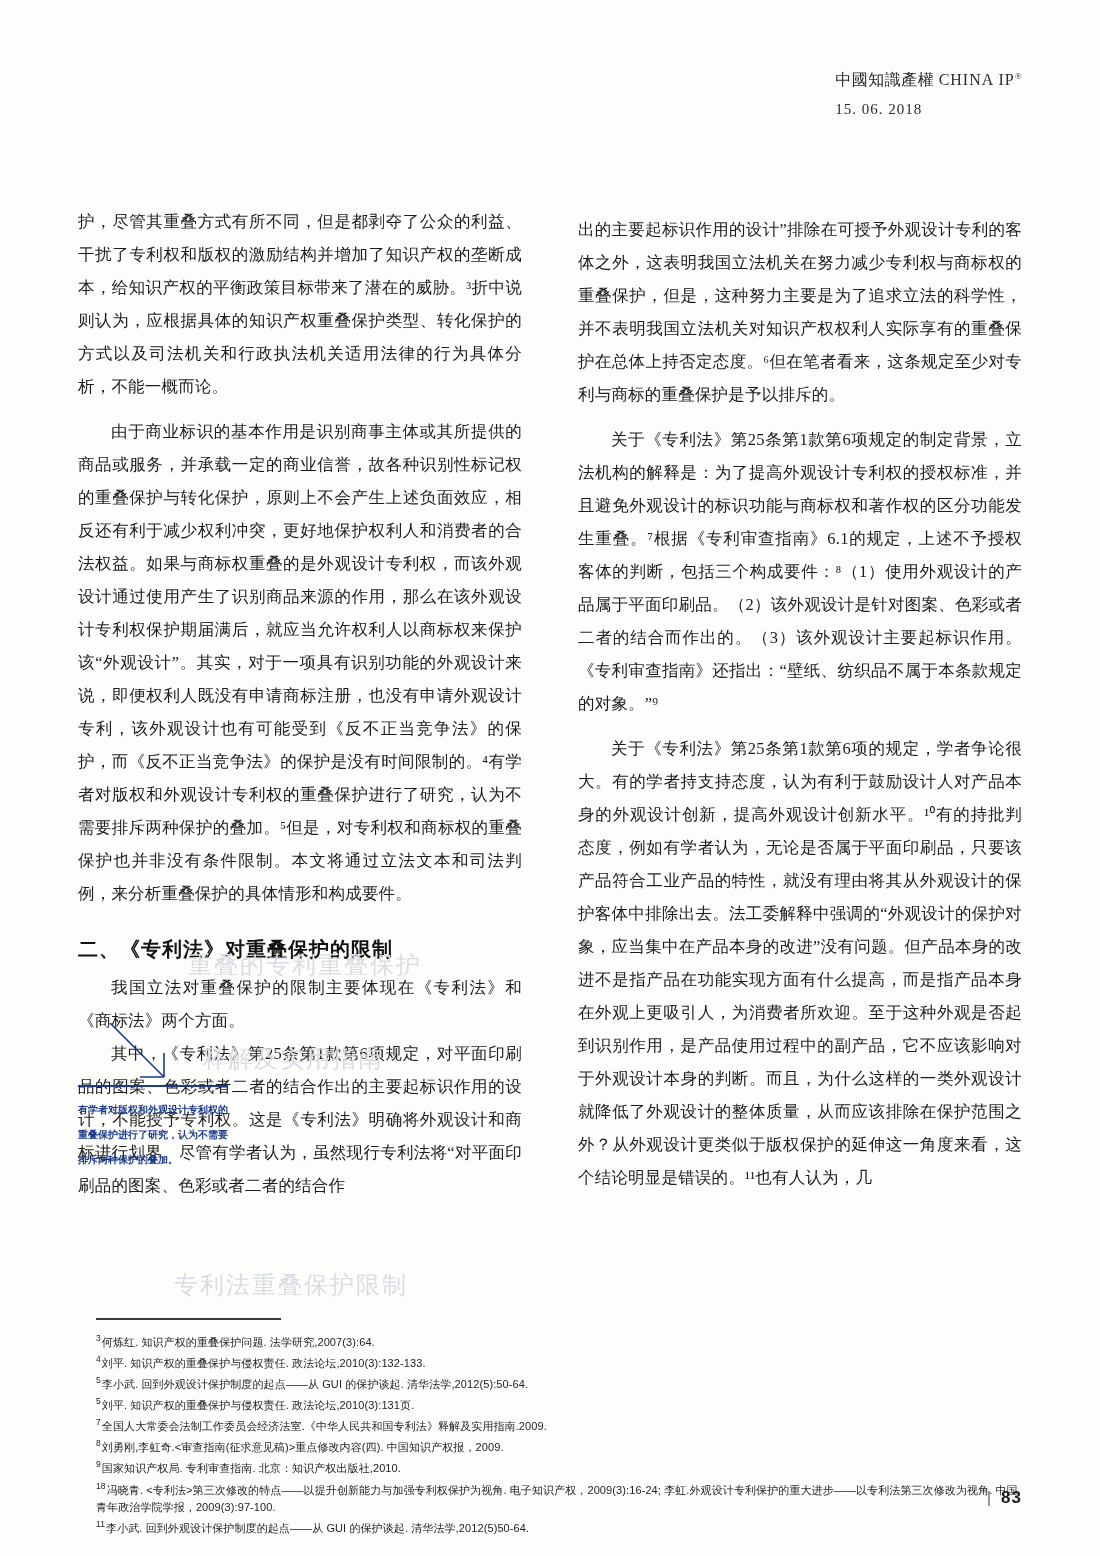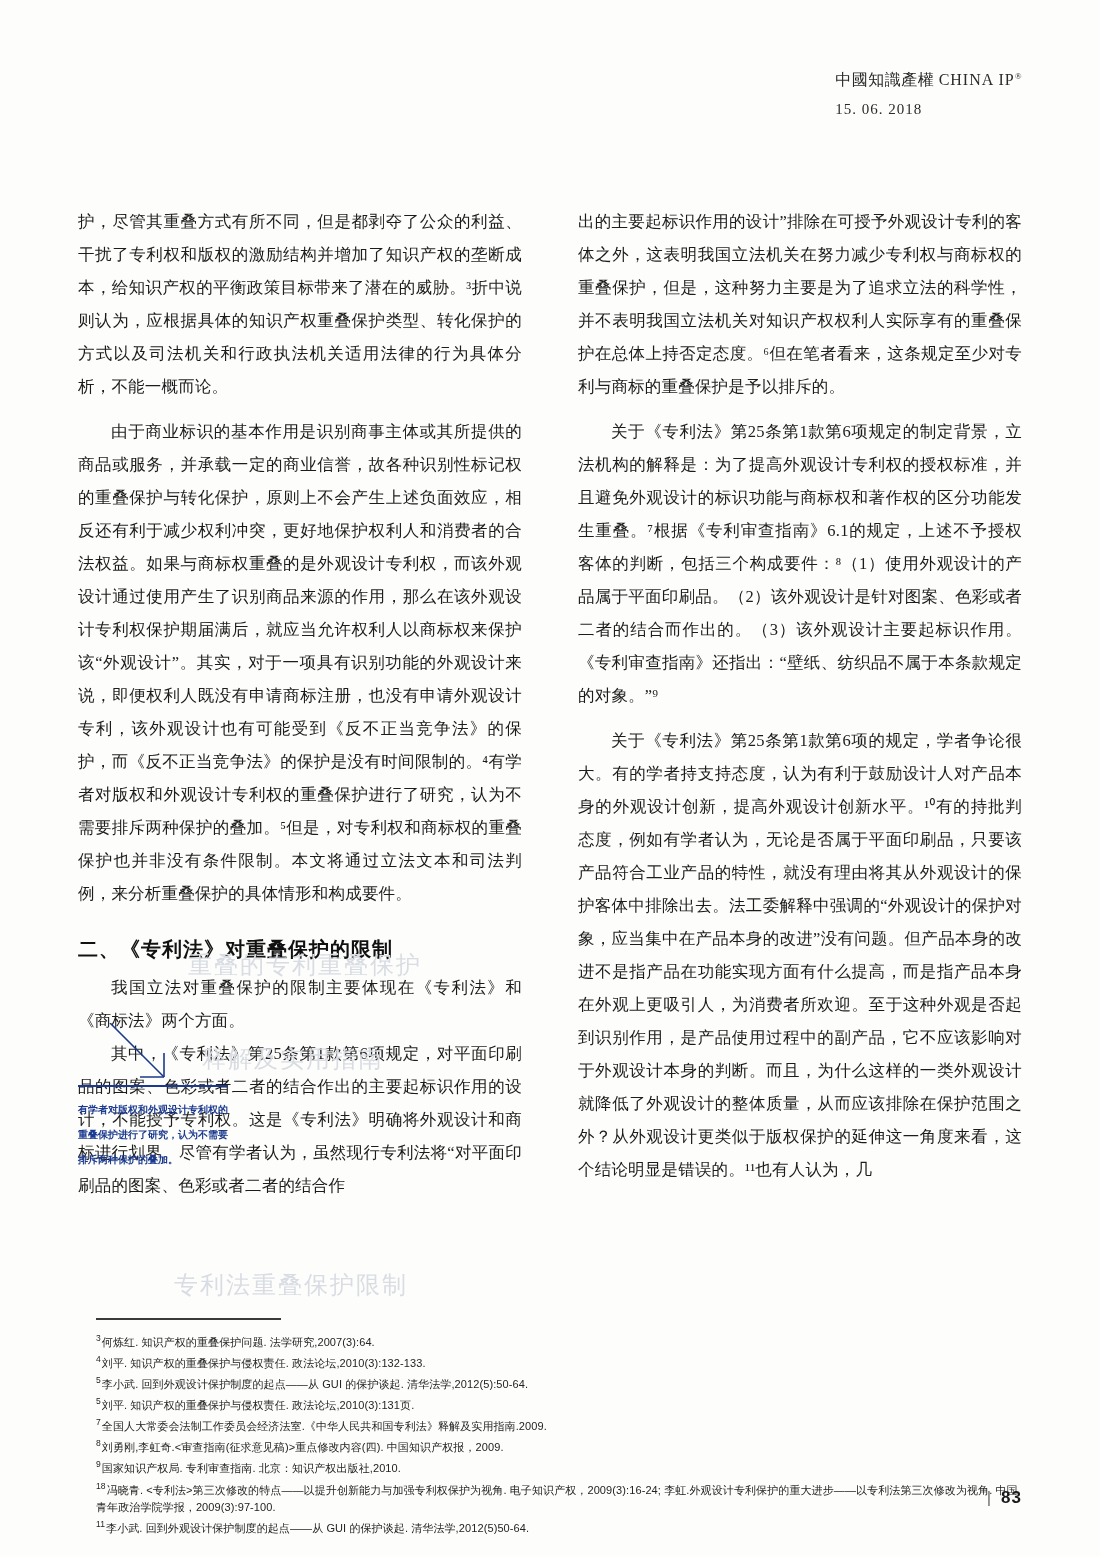--- a/index.html
+++ b/index.html
@@ -50,20 +50,21 @@
   }
   
   .cols {
     position: absolute;
     top: 205px;
     left: 16px;
     right: 16px;
     display: flex;
     gap: 56px;
     padding: 0 62px;
+    align-items: center;
   }
   .col {
     width: 444px;
     position: relative;
   }
   p.body {
     margin: 0 0 0 0;
     font-size: 16.5px;
     line-height: 33px;
     text-align: justify;

